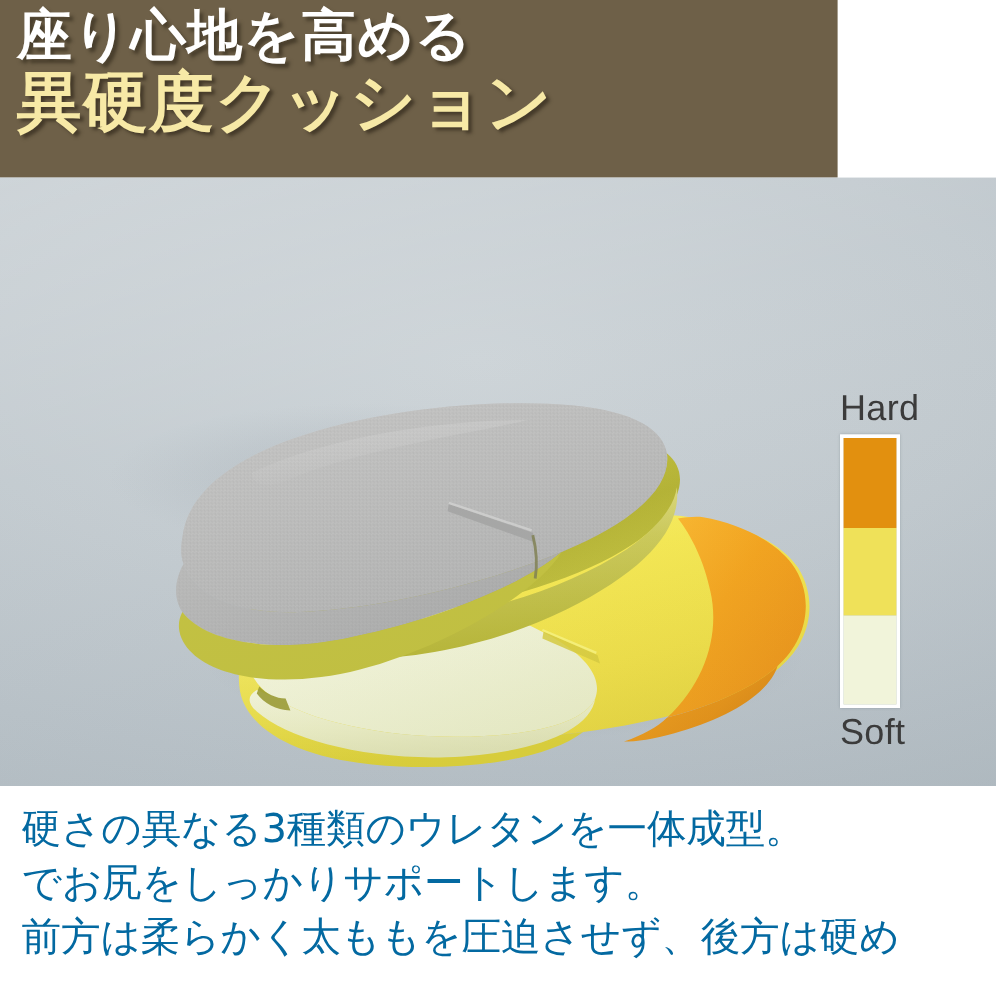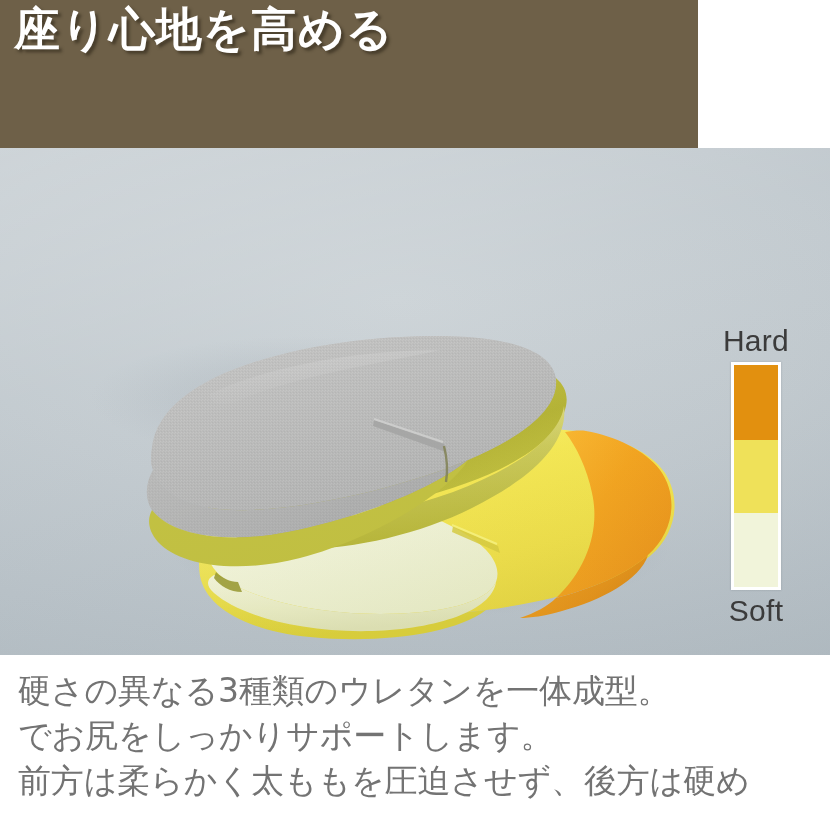--- a/index.html
+++ b/index.html
@@ -80,21 +80,20 @@
 
   
   .legend {
     position: absolute;
     left: 700px;
     top: 178px;
     width: 112px;
     height: 300px;
     display: flex;
     flex-direction: column;
-    align-items: center;
     justify-content: space-between;
   }
   .legend-label {
     font-size: 30px;
     color: #3b3b3b;
     font-family: "Liberation Sans", "DejaVu Sans", sans-serif;
     letter-spacing: 0.01em;
     line-height: 1;
   }
   .legend-bar {
@@ -117,34 +116,35 @@
     left: 0; top: 655px;
     width: 830px;
     height: 175px;
     background: #ffffff;
     box-sizing: border-box;
     padding: 14px 18px 0 18px;
   }
   .footer-line {
     font-size: 33px;
     line-height: 1.36;
-    color: #737373;
+    color: #0369a1;
     font-family: "DejaVu Sans", "Liberation Sans", sans-serif;
     white-space: nowrap;
     letter-spacing: -0.005em;
   }
 </style>
 </head>
 <body>
 
 <div id="page">
 
   <div class="header">
     <div class="header-inner">
       <div class="head-line head-line-1">座り心地を高める</div>
+      <div class="head-line head-line-2">異硬度クッション</div>
     </div>
   </div>
 
   <div class="stage">
 
     <svg class="product" viewBox="0 0 830 507" preserveAspectRatio="none">
       <defs>
 
         <pattern id="fabricTex" width="3" height="3" patternUnits="userSpaceOnUse">
           <rect width="3" height="3" fill="#b9b9b8"></rect>

